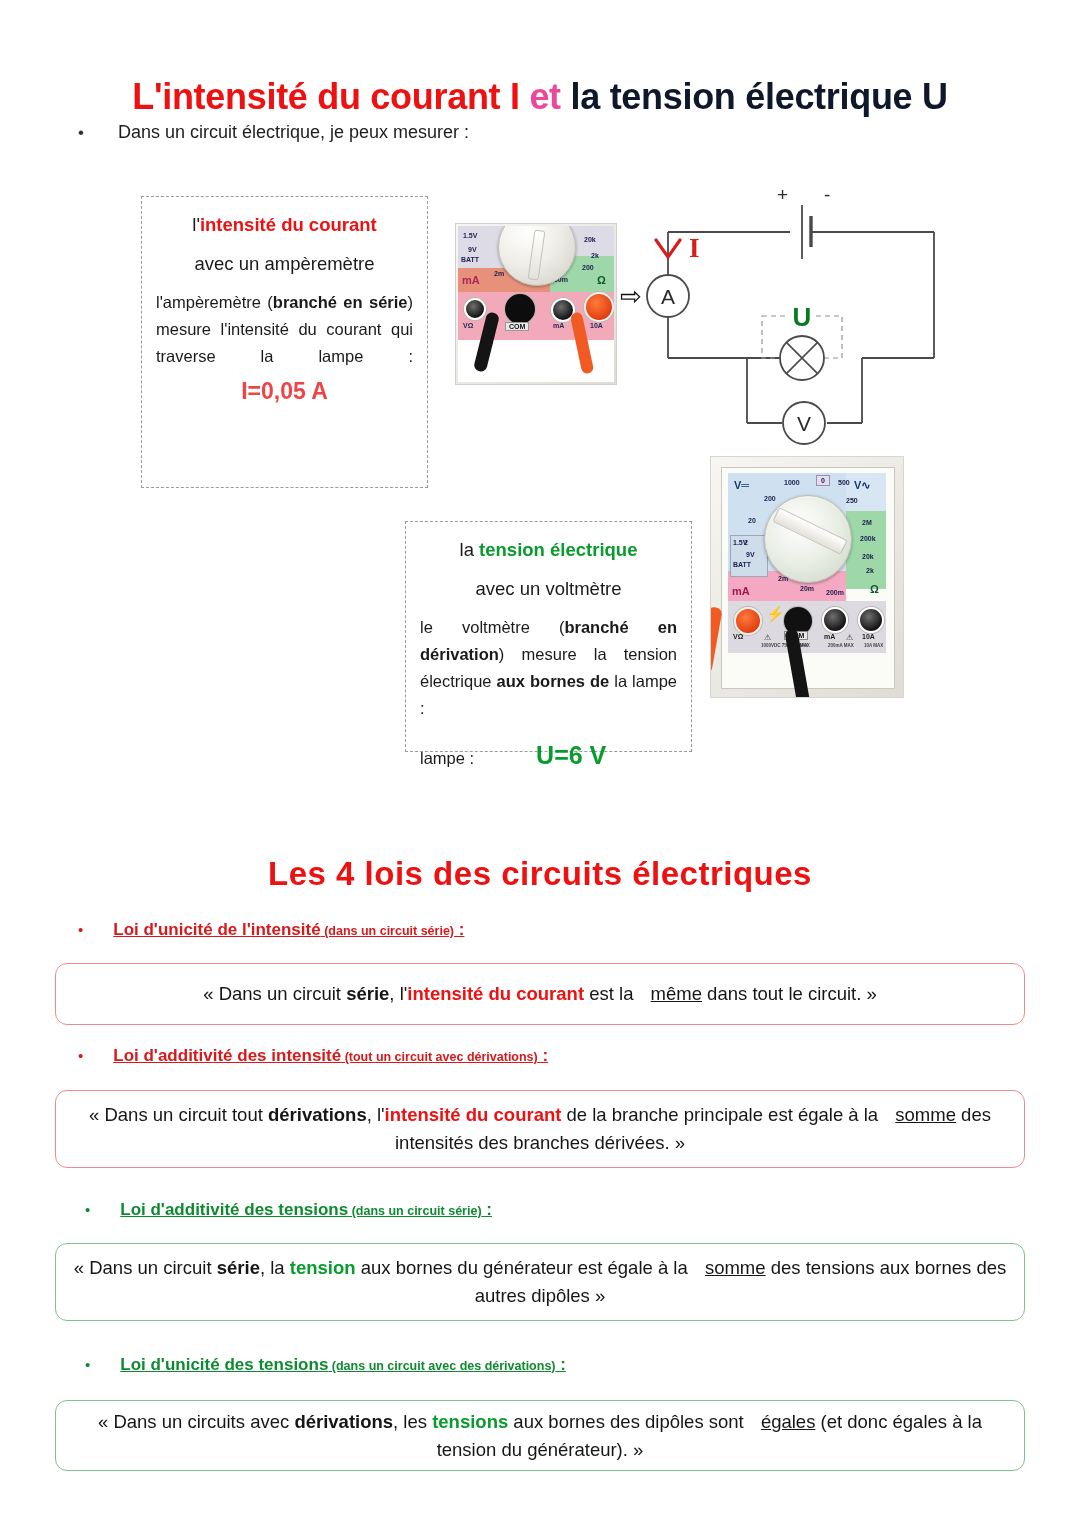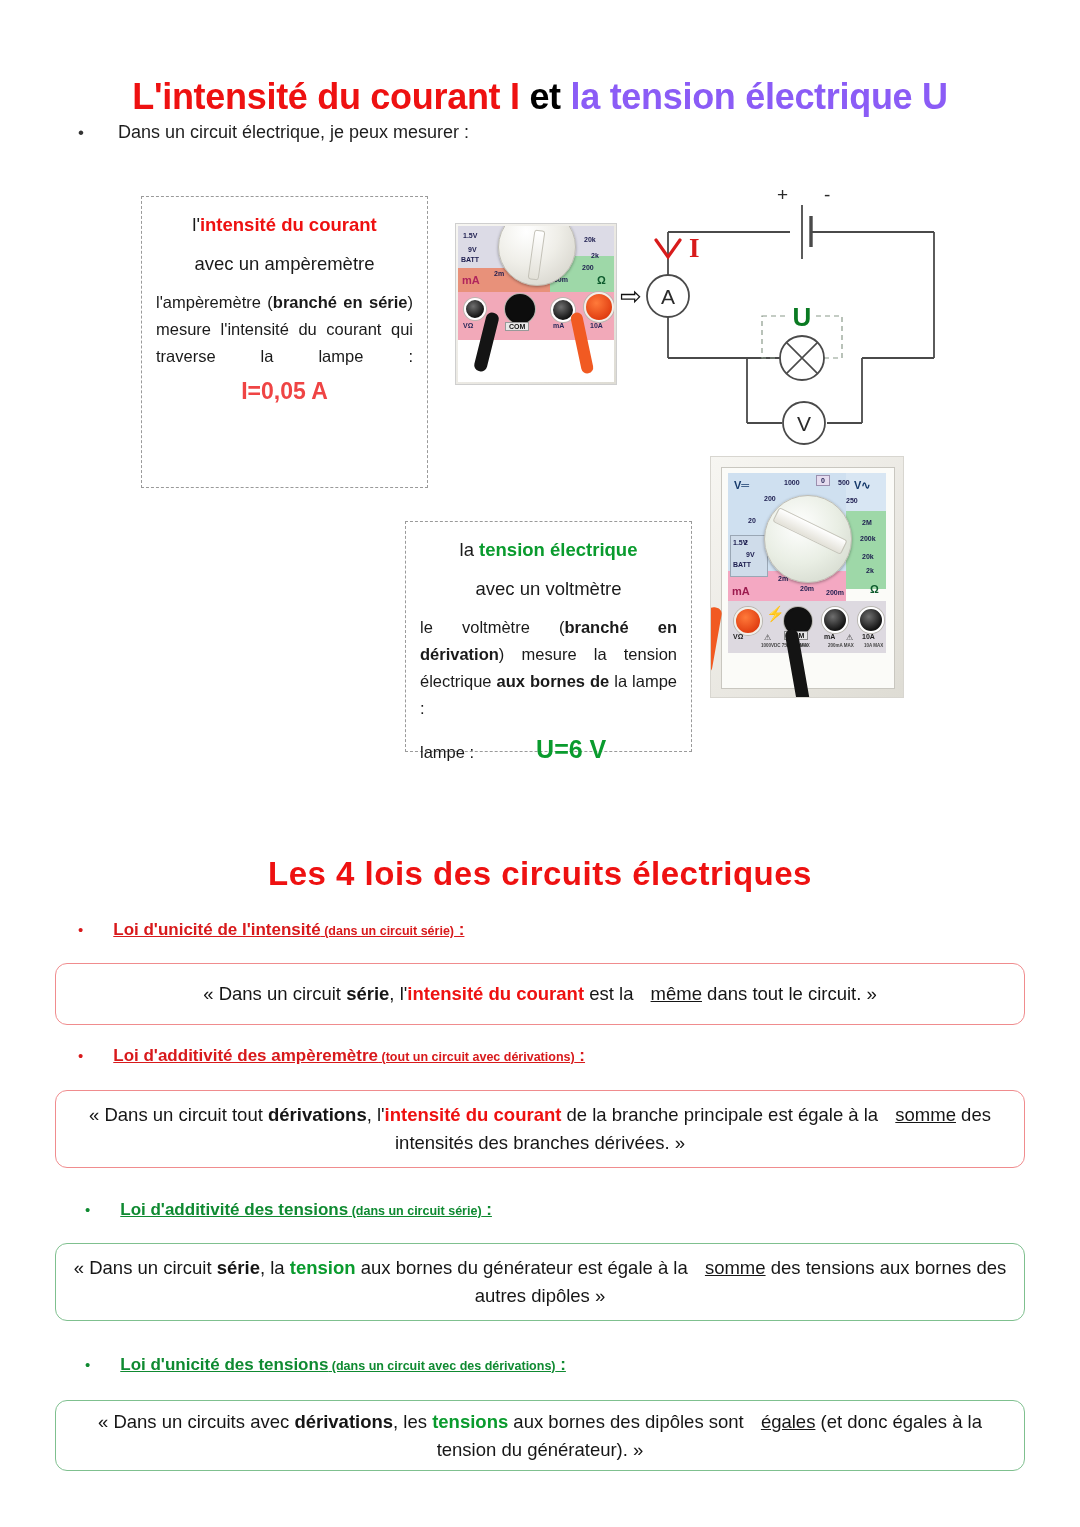--- a/index.html
+++ b/index.html
@@ -22,22 +22,22 @@
   .main-title {
     position: absolute;
     top: 52px; left: 0; width: 1080px;
     text-align: center;
     font-size: 36px;
     font-weight: bold;
     letter-spacing: -0.3px;
     white-space: nowrap;
   }
   .t-red   { color: #ee1111; }
-  .t-green { color: #8b5cf6; }
-  .t-black { color: #000000; }
+  .t-green { color: #0f172a; }
+  .t-black { color: #ec4899; }
 
   .section-title {
     position: absolute;
     top: 828px; left: 0; width: 1080px;
     text-align: center;
     font-size: 33px;
     font-weight: bold;
     color: #ee1111;
     letter-spacing: 0.5px;
   }
@@ -91,21 +91,21 @@
   .box-result {
     text-align: center;
     font-size: 23px;
     font-weight: bold;
     margin-top: 8px;
   }
   .box-result.red   { color: #ef4444; }
   .inline-result {
     display: flex;
     align-items: baseline;
-    margin-top: 12px;
+    margin-top: 18px;
     font-size: 16.5px;
   }
   .inline-result .val {
     font-size: 25px;
     font-weight: bold;
     color: #0a9b2e;
     margin-left: 62px;
   }
 
   
@@ -413,21 +413,21 @@
       <span class="lh-main">Loi d'unicité de l'intensité</span><span class="lh-paren"> (dans un circuit série)</span><span class="lh-colon"> :</span>
     </span>
   </div>
   <div class="law-box red" id="law1-box">
     <div><span>« Dans un circuit </span><b>série</b><span>, l'</span><span class="hl-red">intensité du courant</span><span> est la </span><u>même</u><span> dans tout le circuit. »</span></div>
   </div>
 
   <div class="law-head red" id="law2-head">
     <span class="lh-dot">•</span>
     <span>
-      <span class="lh-main">Loi d'additivité des ampèremètre</span><span class="lh-paren"> (tout un circuit avec dérivations)</span><span class="lh-colon"> :</span>
+      <span class="lh-main">Loi d'additivité des intensité</span><span class="lh-paren"> (tout un circuit avec dérivations)</span><span class="lh-colon"> :</span>
     </span>
   </div>
   <div class="law-box red" id="law2-box">
     <div><span>« Dans un circuit tout </span><b>dérivations</b><span>, l'</span><span class="hl-red">intensité du courant</span><span> de la branche principale est égale à la </span><u>somme</u><span> des intensités des branches dérivées. »</span></div>
   </div>
 
   <div class="law-head green" id="law3-head">
     <span class="lh-dot">•</span>
     <span>
       <span class="lh-main">Loi d'additivité des tensions</span><span class="lh-paren"> (dans un circuit série)</span><span class="lh-colon"> :</span>

